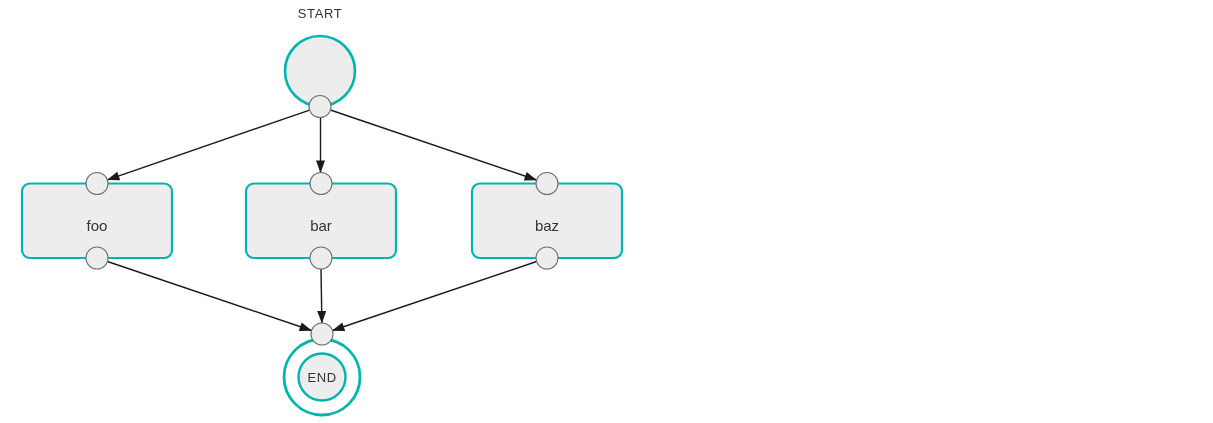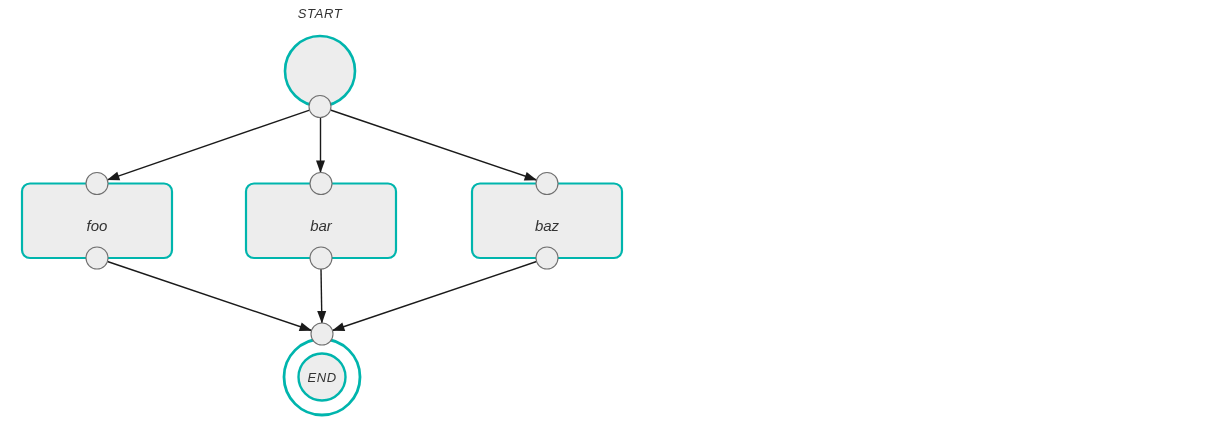--- a/index.html
+++ b/index.html
@@ -14,21 +14,20 @@
   body{
     background:var(--background);
     font-family:"Liberation Sans", sans-serif;
   }
   .canvas-wrap{
     position:relative;
     width:1144px;
     height:423px;
     background:var(--background);
     overflow:hidden;
-    font-style:italic;
   }
   svg{display:block;}
   .edge{
     stroke:var(--edge);
     stroke-width:1.4;
     fill:none;
   }
   .arrowhead{fill:var(--edge);}
   .event-circle{
     fill:var(--node-fill);

